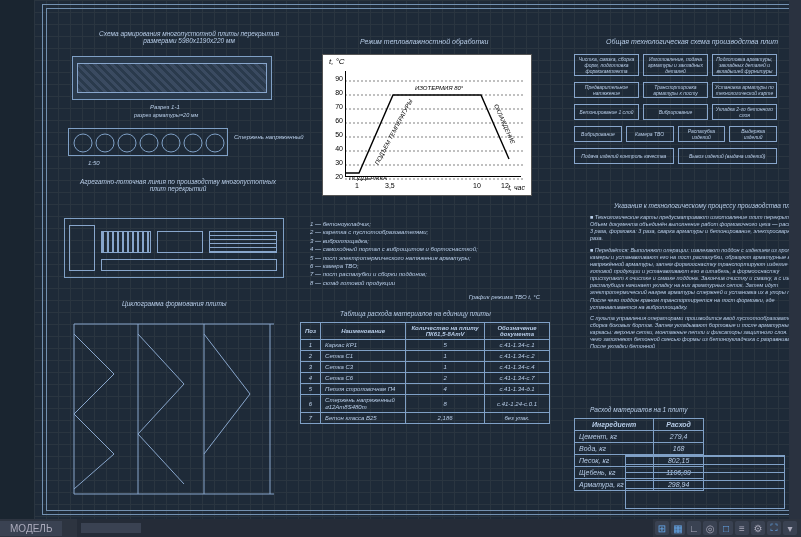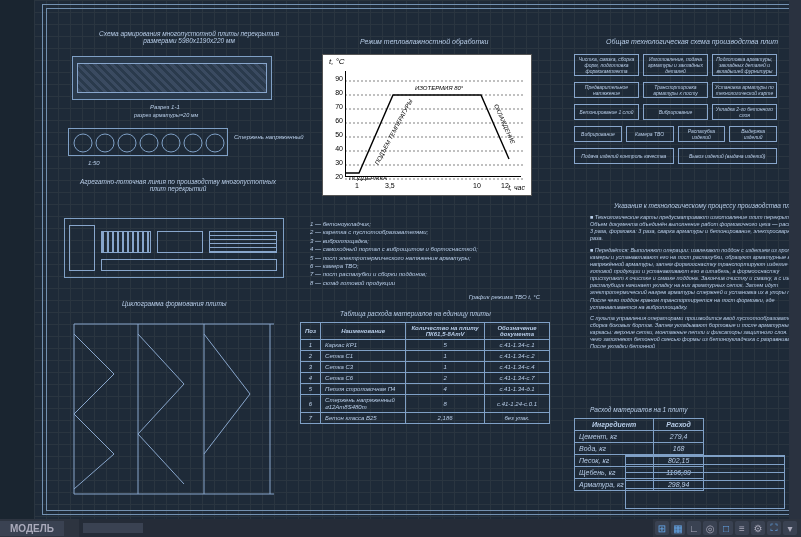--- a/index.html
+++ b/index.html
@@ -27,21 +27,21 @@
   }
   .frame::before {
     content: ""; position: absolute; top: 3px; left: 3px; right: 3px; bottom: 3px;
     border: 1px solid #7290b0;
   }
   .scrollbar-v { position: absolute; right: 0; top: 0; bottom: 18px; width: 12px; background: #2a3240; }
   .statusbar {
     position: absolute; left: 0; right: 0; bottom: 0; height: 18px;
     background: #2d3440; display: flex; align-items: center; font-size: 10px; color: #aab;
   }
-  .statusbar .btn { padding: 2px 10px; background: #3a4252; margin-right: 13px; font-weight: bold; }
+  .statusbar .btn { padding: 2px 10px; background: #3a4252; margin-right: 13px; }
   .statusbar .icons { margin-left: auto; display: flex; gap: 2px; padding-right: 4px; }
   .statusbar .icons span { width: 14px; height: 14px; display: inline-flex; align-items:center; justify-content:center; background: #3a4252; border-radius:2px; }
 
   .txt { position: absolute; font-style: italic; color: #b8cde8; white-space: nowrap; }
 
   
   .chart {
     position: absolute; top: 54px; left: 288px; width: 210px; height: 142px;
     background: #fff; border: 1px solid #555;
   }

